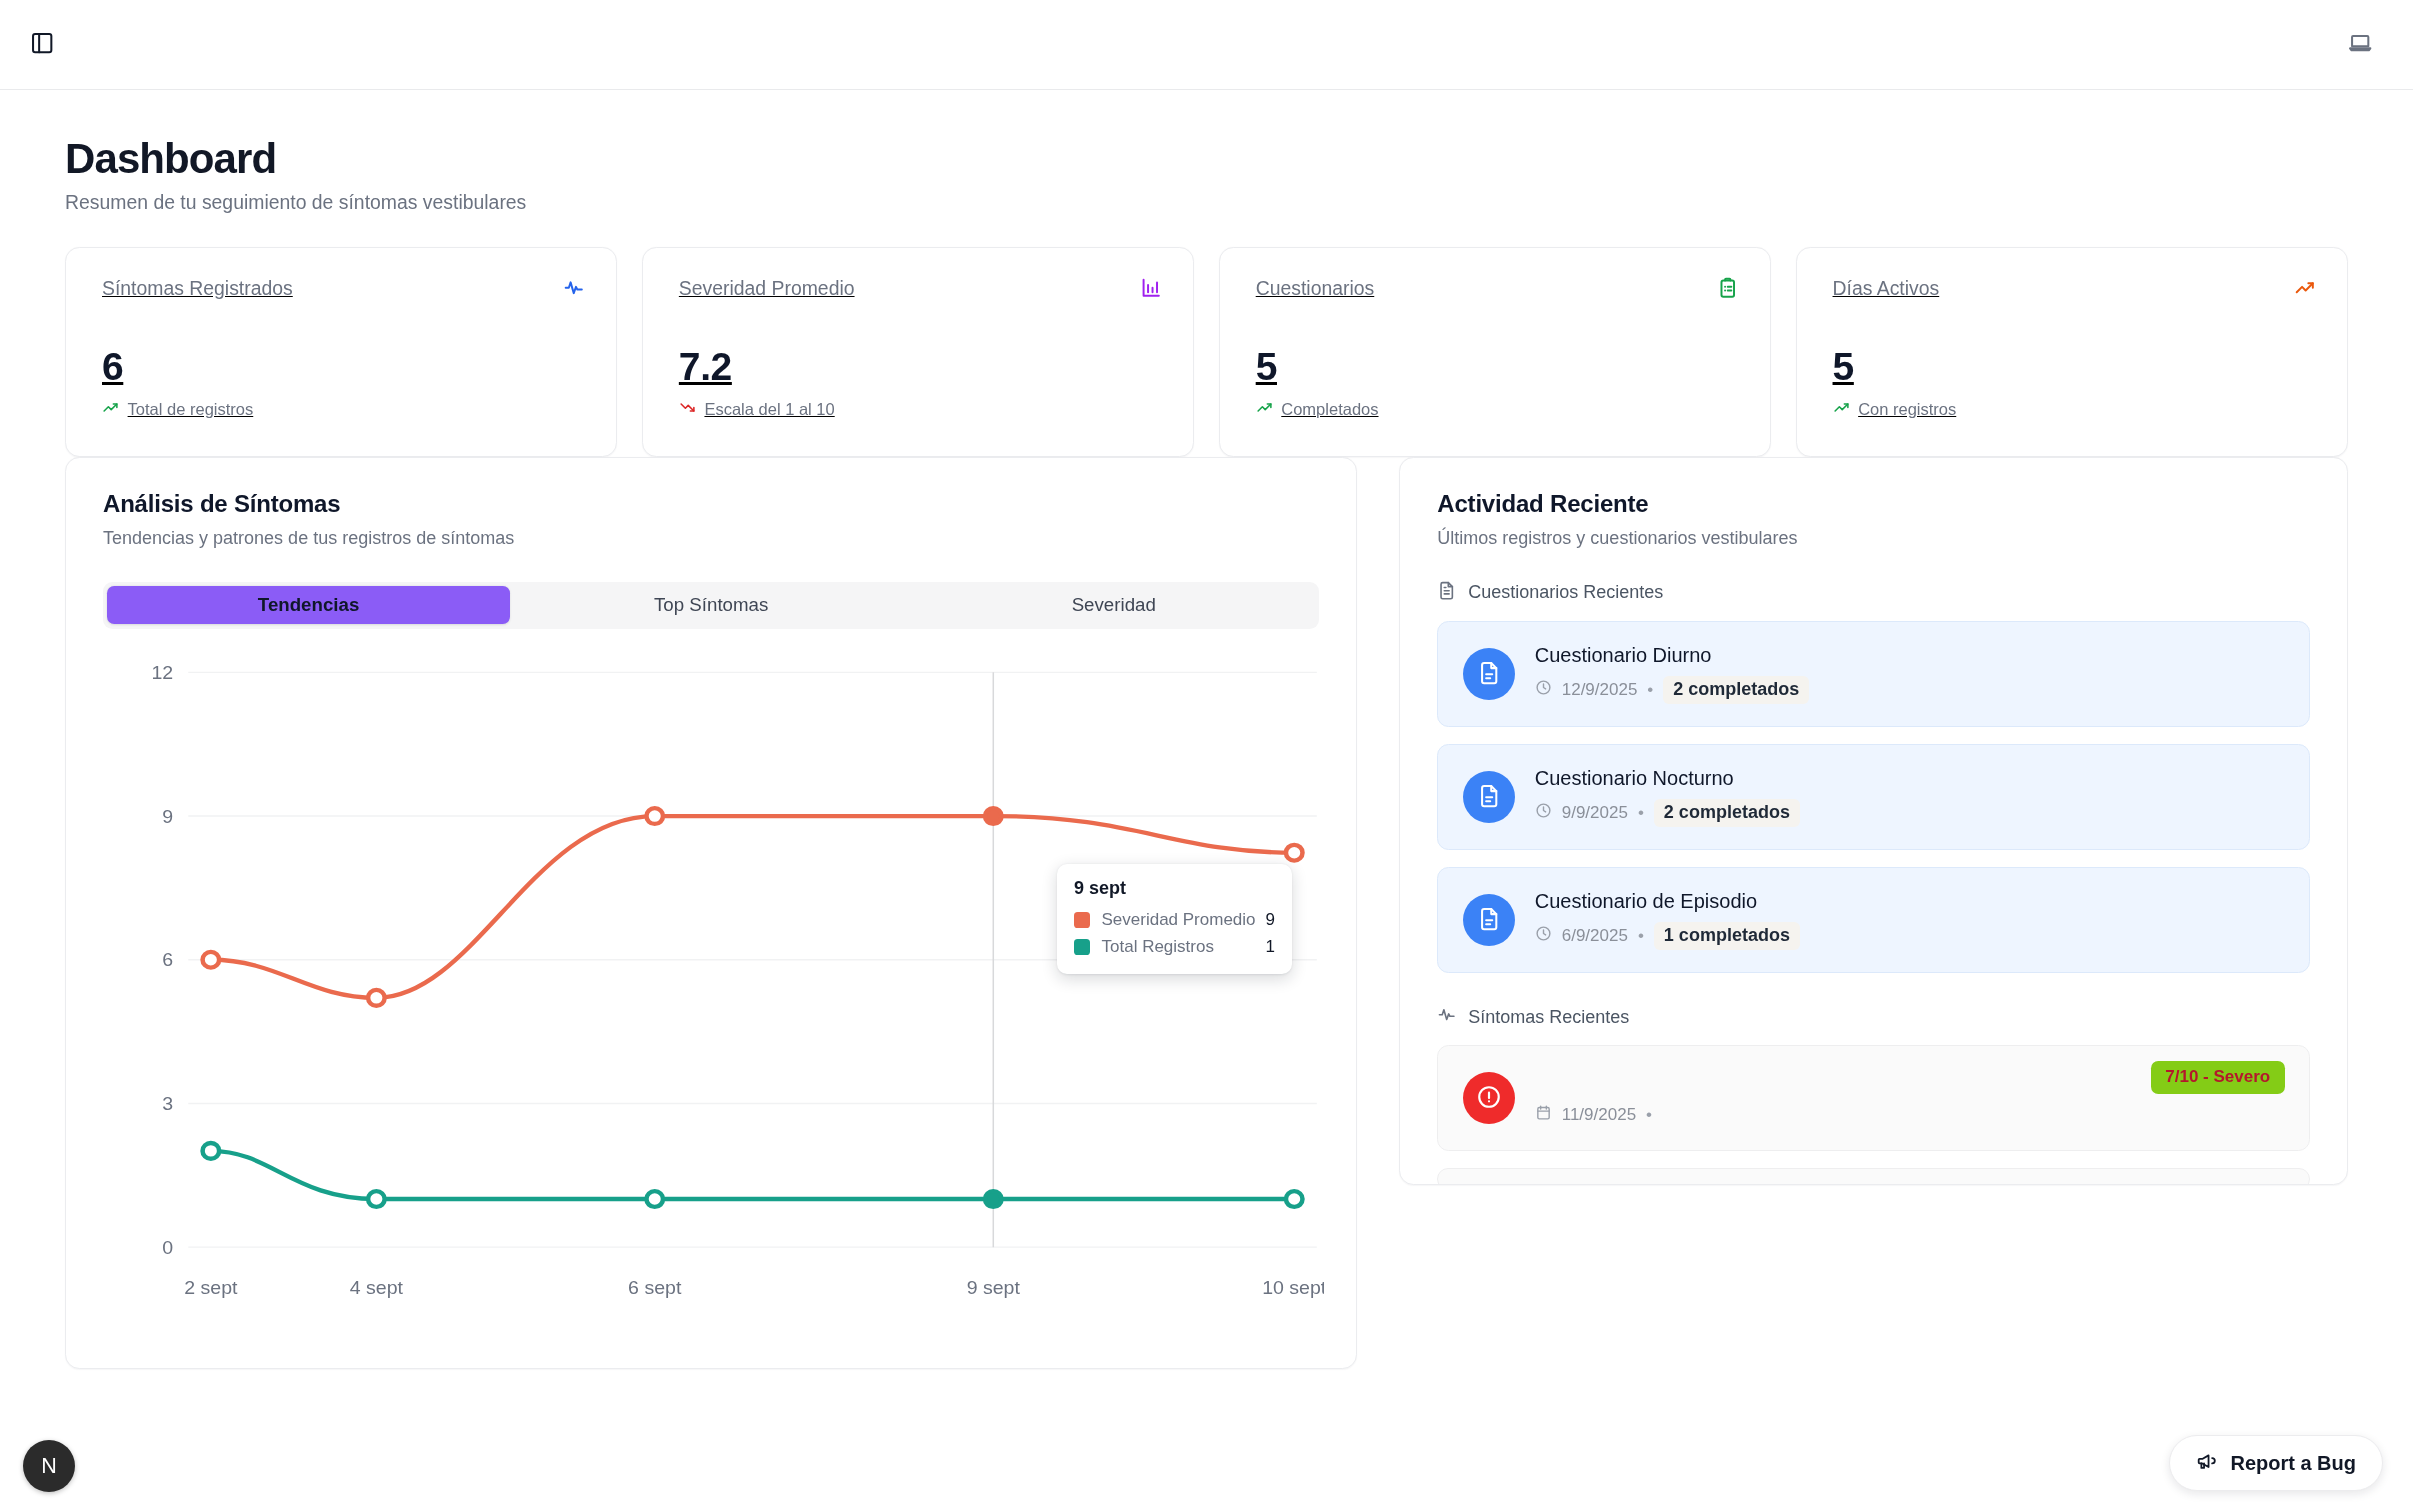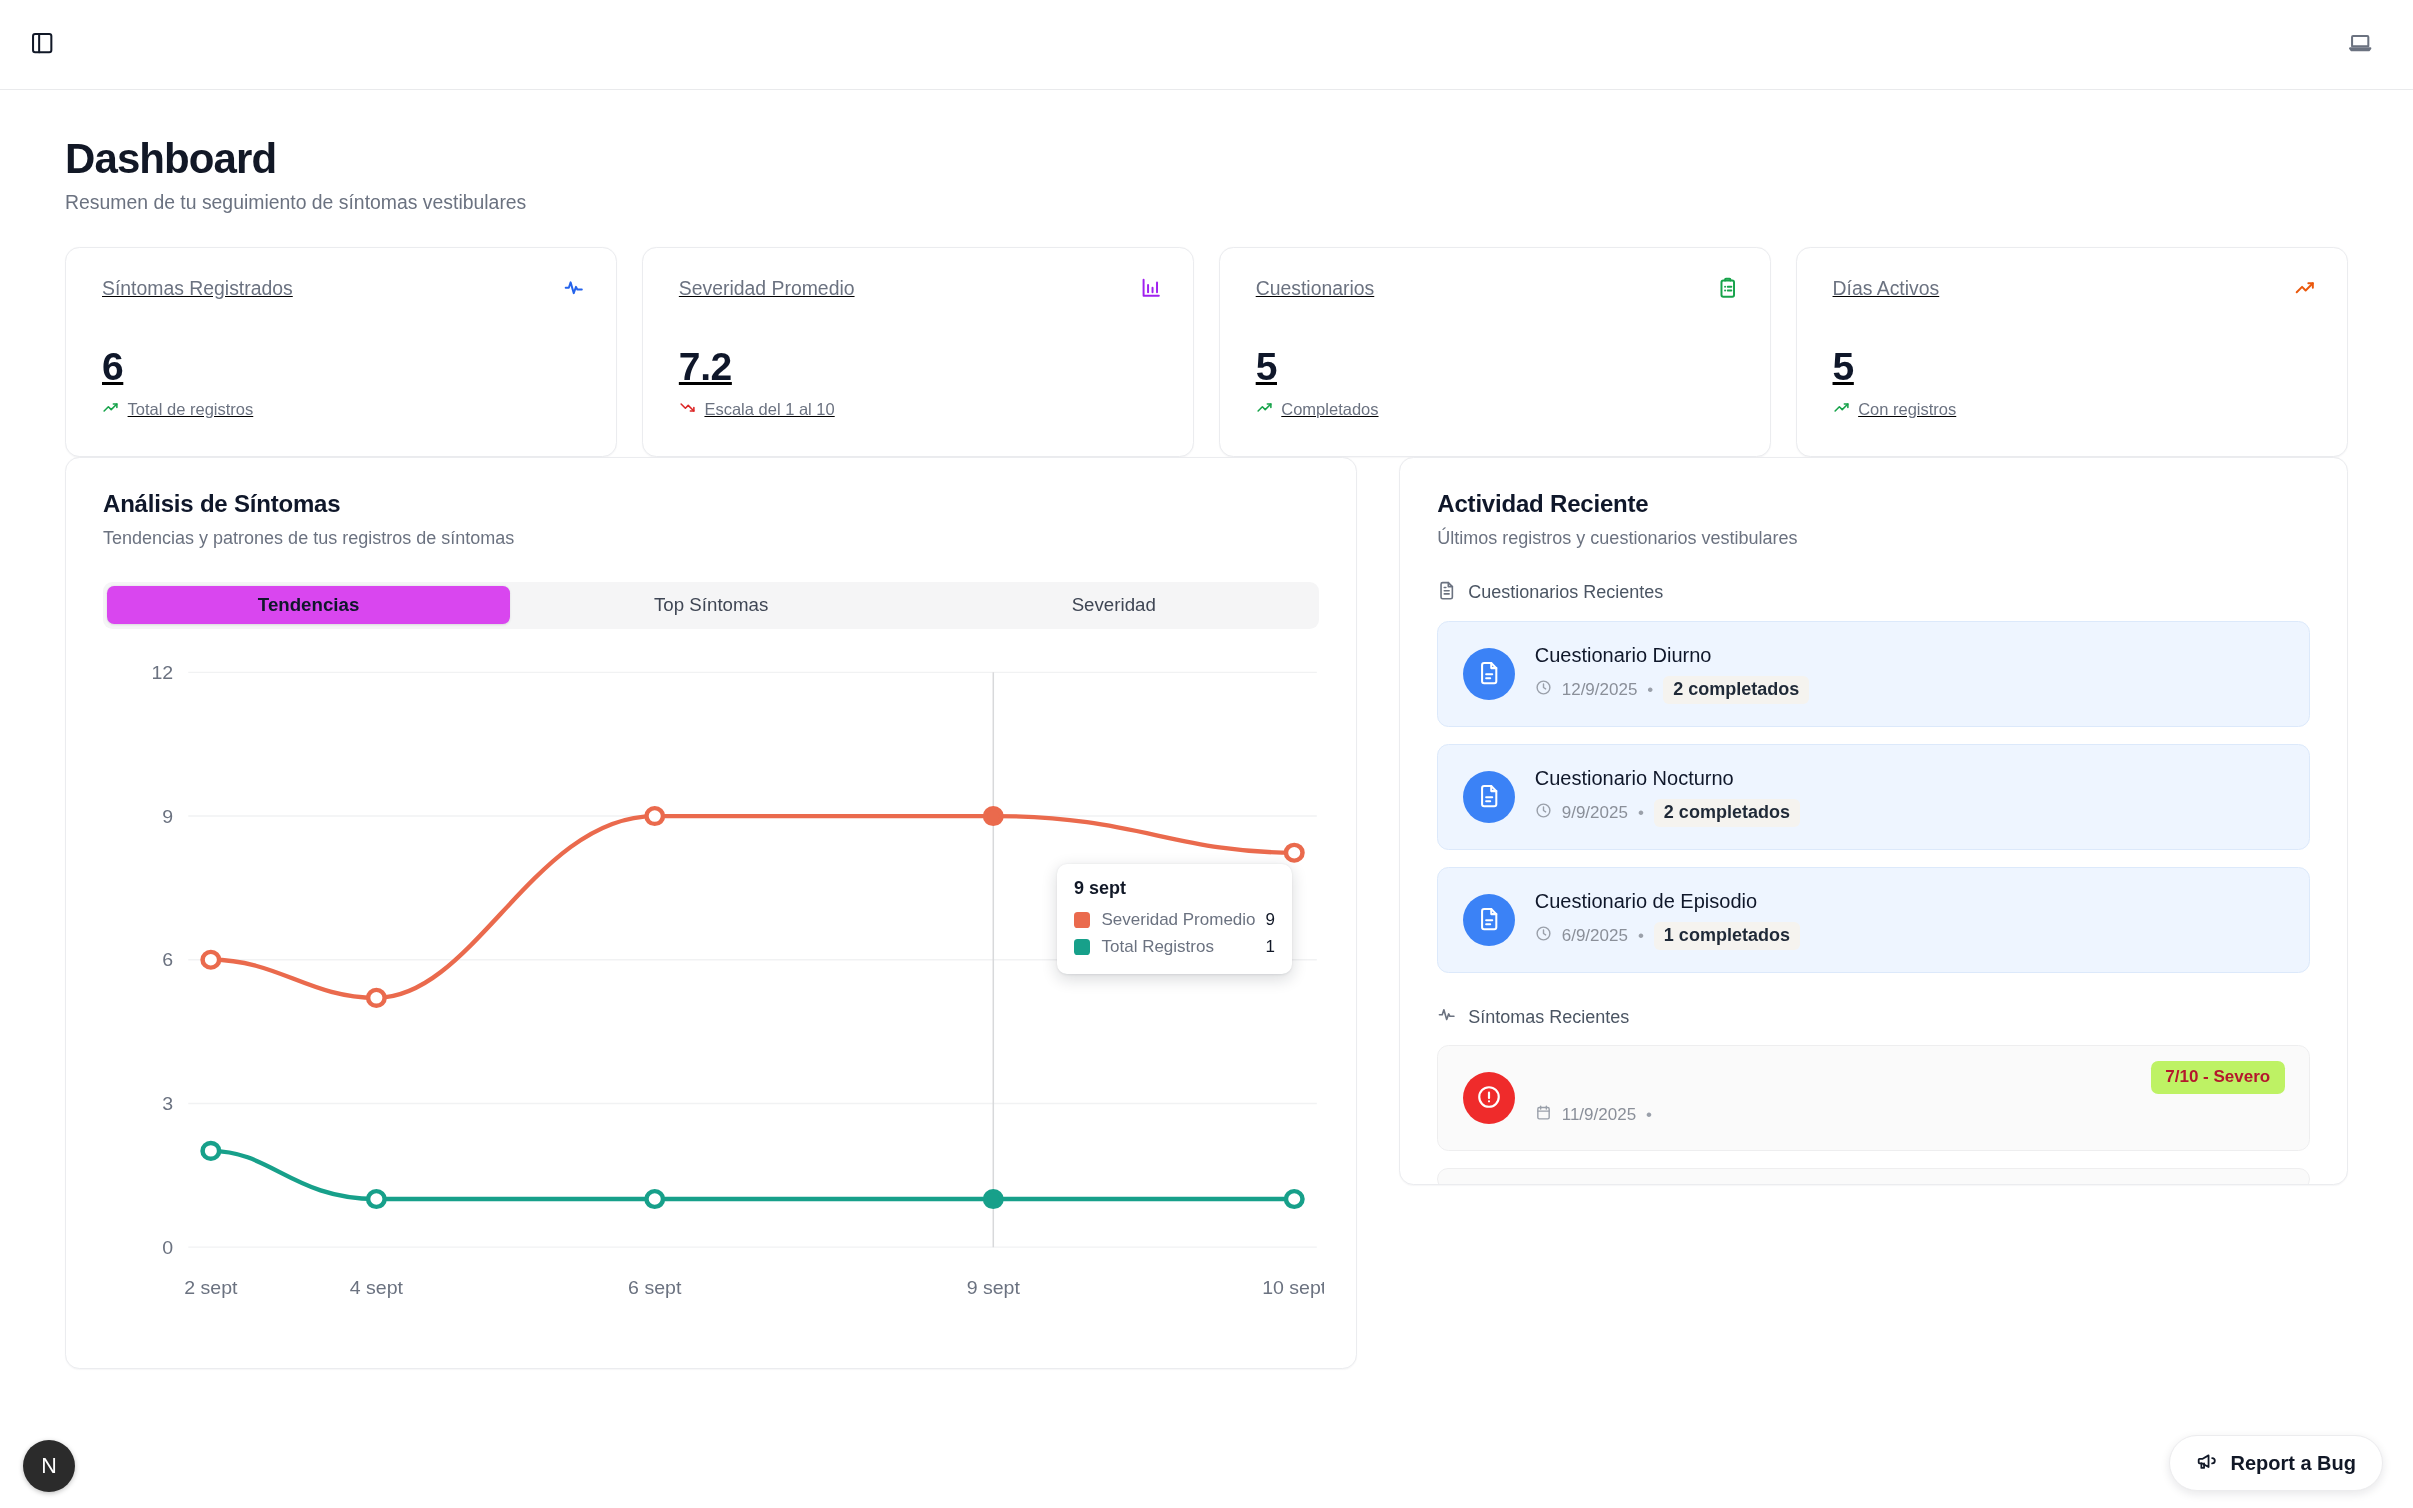--- a/index.html
+++ b/index.html
@@ -133,21 +133,21 @@
   }
   .tab {
     display: flex; align-items: center; justify-content: center;
     font-size: 18.7px;
     color: #3f4654;
     border-radius: 7.2px;
     cursor: pointer;
     font-weight: 400;
   }
   .tab.active {
-    background: #d946ef;
+    background: #8b5cf6;
     color: #0f172a;
     font-weight: 600;
     box-shadow: 0 0.7px 2.2px rgba(16,24,40,.12);
   }
   .chart-wrap { position: relative; margin: 29px 32px 0 32px; height: 661px; }
   .chart-svg { display: block; width: 100%; height: 100%; }
 
   .tooltip {
     position: absolute;
     left: 1057px; top: 864px;
@@ -223,21 +223,21 @@
     margin-bottom: 17px;
     cursor: pointer;
   }
   .sym-avatar {
     width: 52px; height: 52px; border-radius: 50%;
     background: #ef2b2b;
     display: flex; align-items: center; justify-content: center;
     flex: none;
   }
   .badge-sev {
-    background: #bef264;
+    background: #84cc16;
     color: #b4182c;
     font-size: 17px;
     font-weight: 600;
     border-radius: 7.2px;
     padding: 6.5px 14.4px;
     align-self: flex-start;
     margin-top: 14.4px;
   }
   .sym-body { flex: 1; align-self: flex-end; margin-bottom: 24.4px; }
   .sym-meta { display: flex; align-items: center; gap: 10px; font-size: 17px; color: #8a8f99; }

